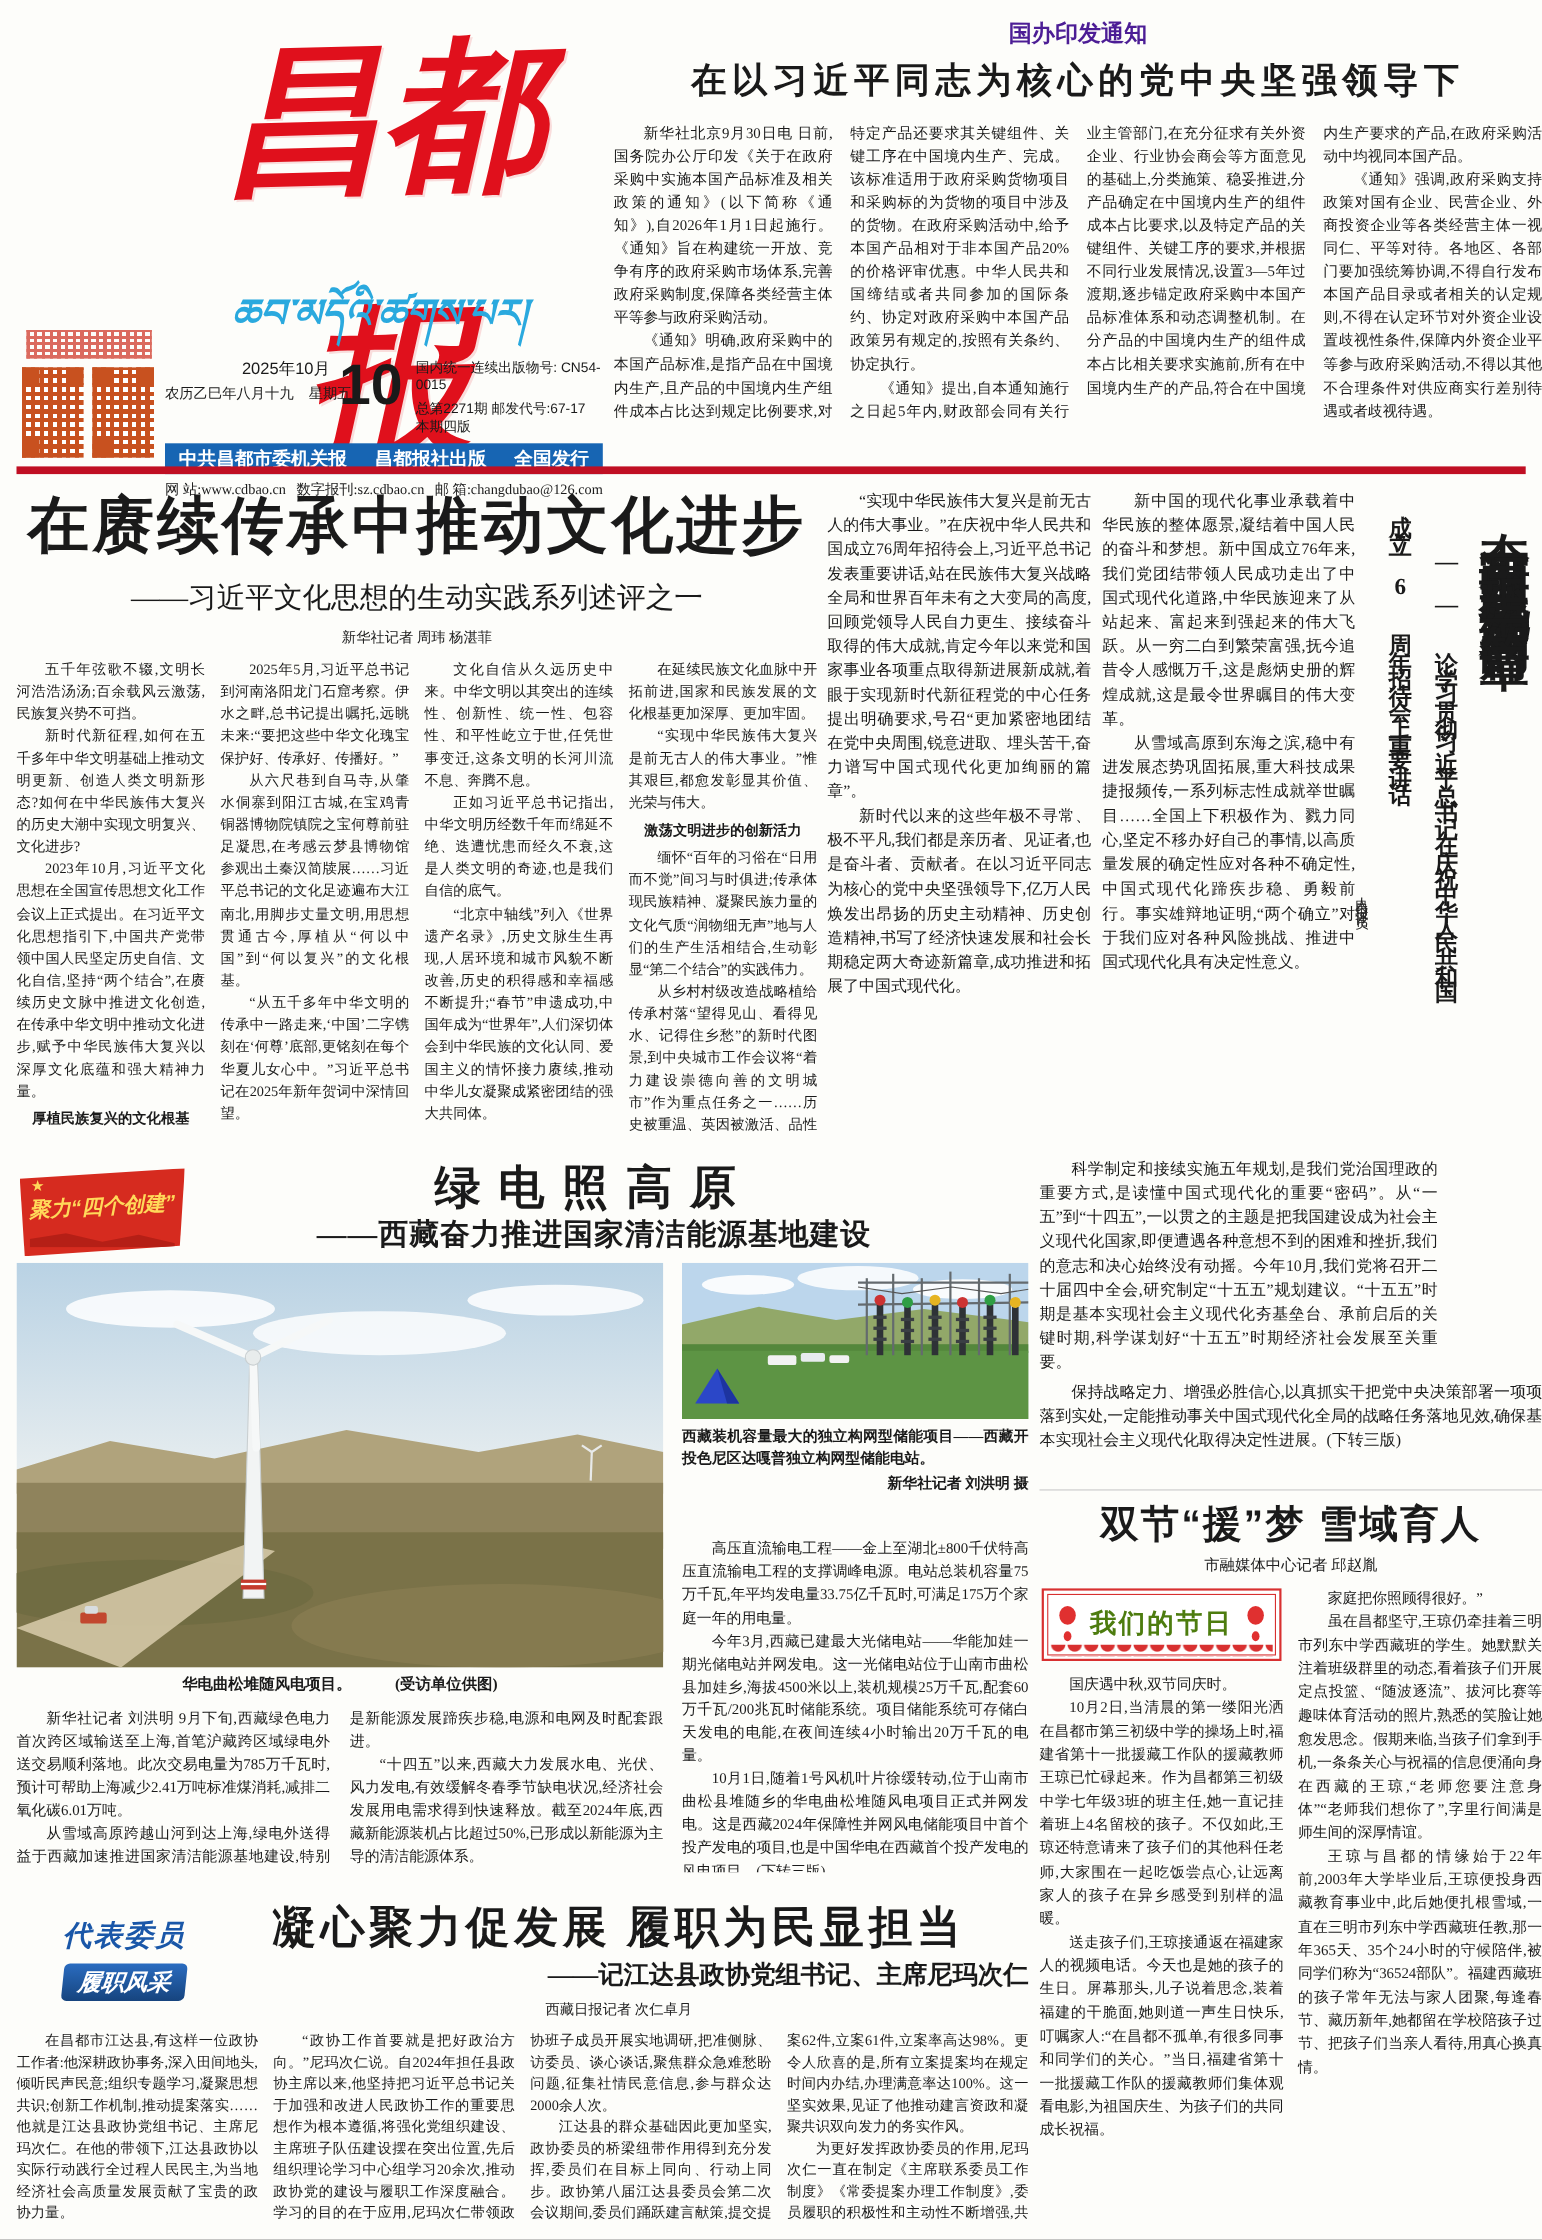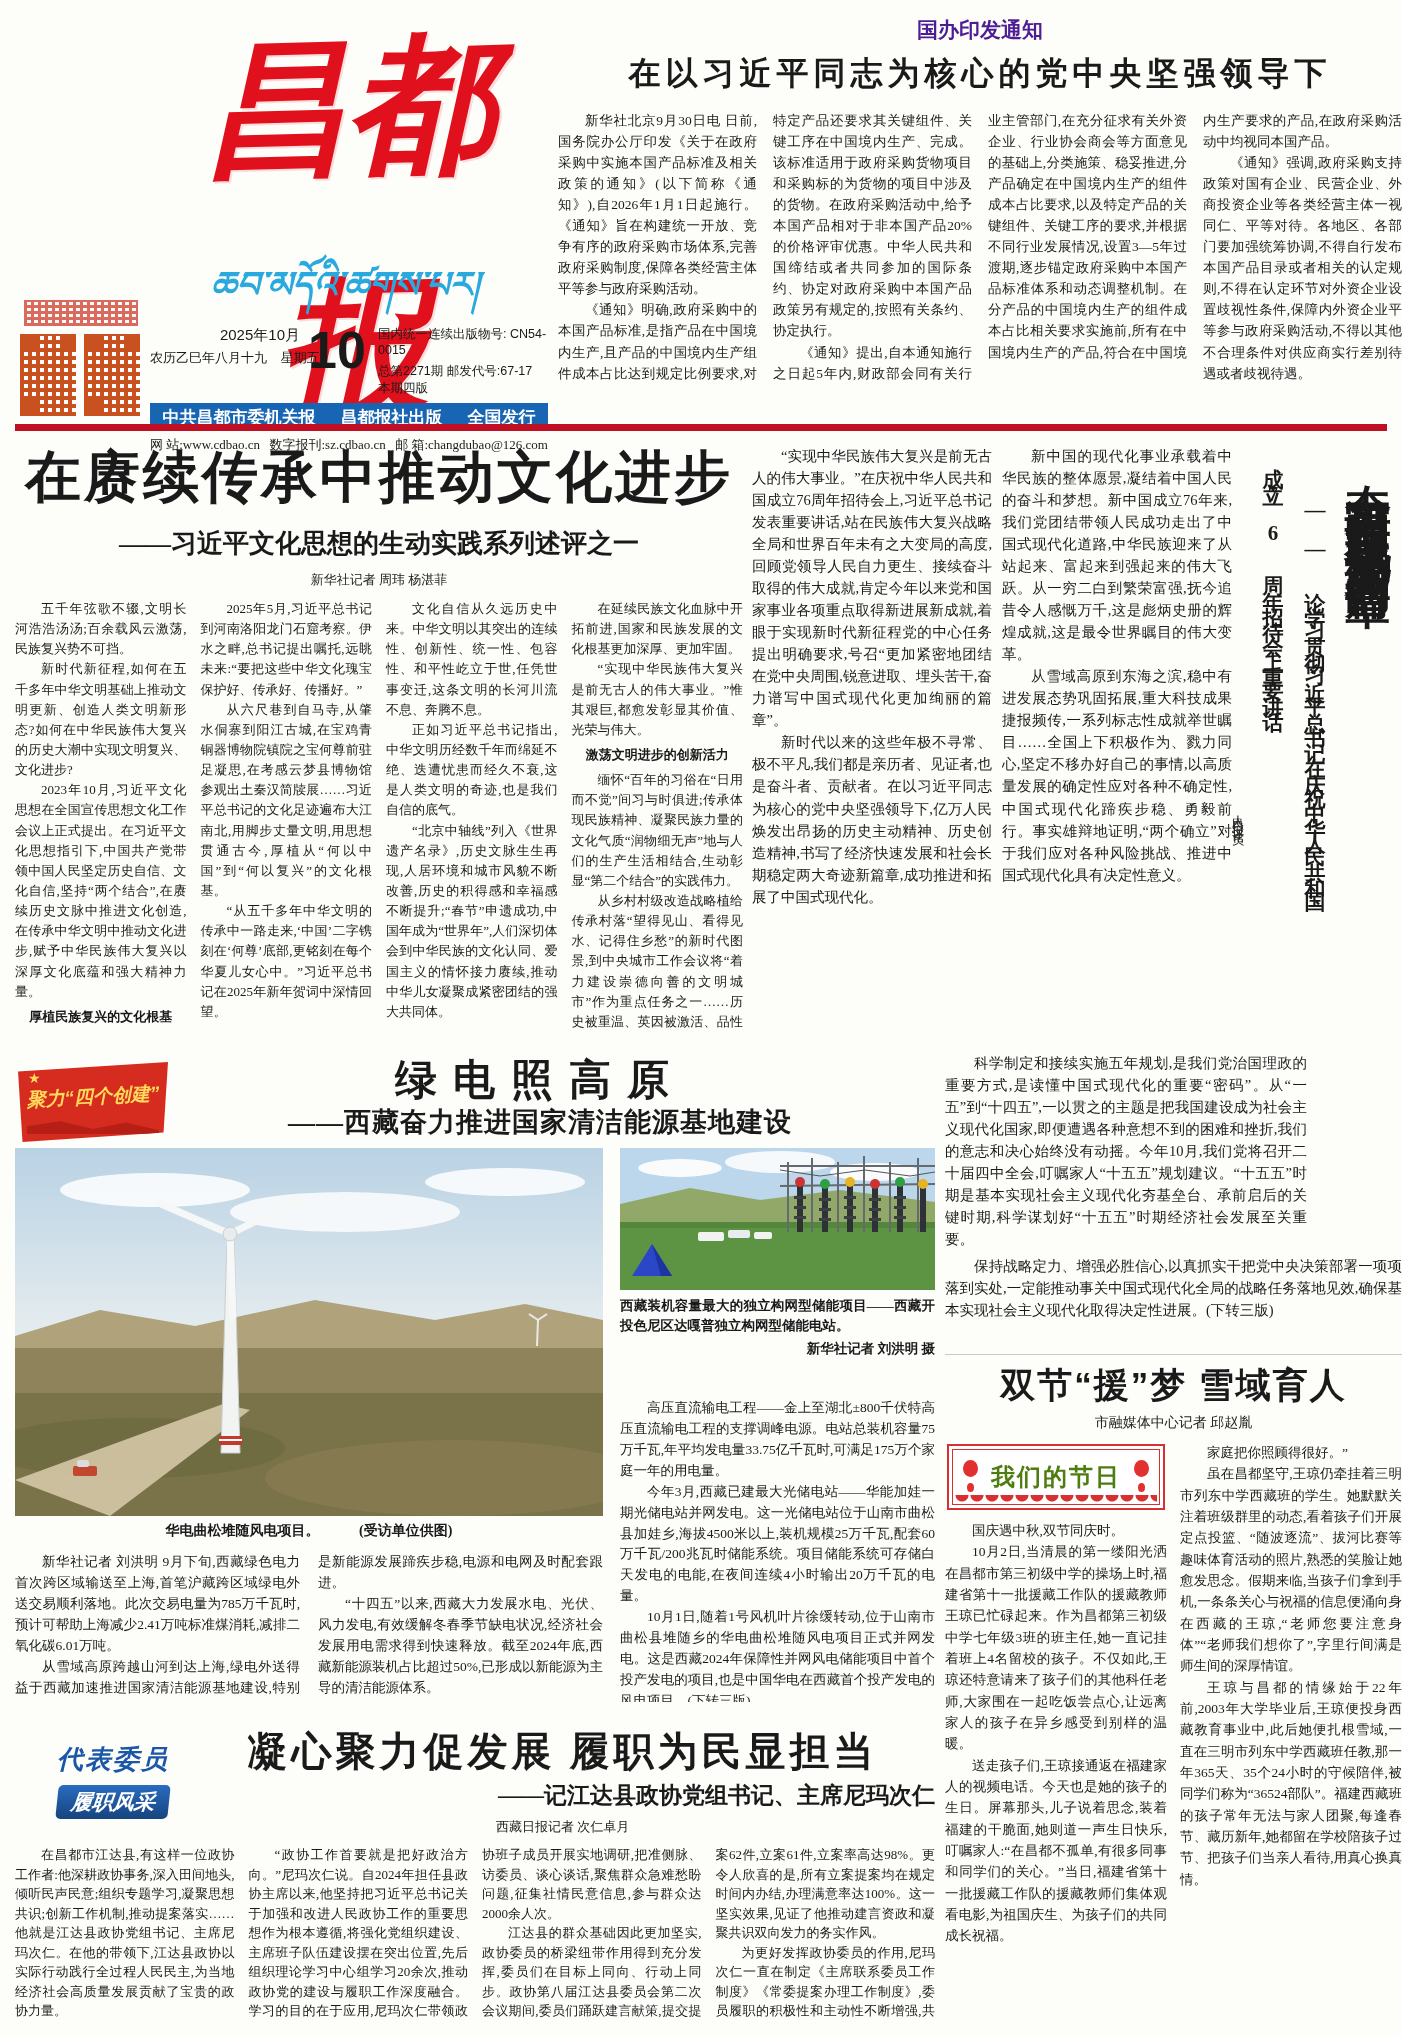--- a/index.html
+++ b/index.html
@@ -56,21 +56,21 @@
   .cols p{margin:0;text-indent:2em;}
   .subhead{text-indent:0 !important;text-align:center;font-weight:bold;margin:5px 0 !important;
     font-family:"Liberation Sans",sans-serif;}
 
   .red-rule{position:absolute;left:15px;top:424px;width:1372px;height:7px;background:#c00f23;}
 
   
   .main-article{position:absolute;left:15px;top:440px;width:728px;}
   .main-headline{font-size:56px;font-weight:900;text-align:center;letter-spacing:3px;
     font-family:"Liberation Sans",sans-serif;}
-  .main-subtitle{font-size:26px;font-weight:bold;text-align:center;margin-top:10px;}
+  .main-subtitle{font-size:26px;font-weight:normal;text-align:center;margin-top:10px;}
   .main-byline{font-size:13px;text-align:center;margin-top:10px;color:#222;}
   .main-body{margin-top:10px;height:452px;overflow:hidden;column-count:4;column-gap:14px;
     font-size:13px;line-height:1.55;text-align:justify;}
 
   
   .commentary-text{font-size:14.5px;line-height:1.52;text-align:justify;overflow:hidden;}
   .comm-col-a{position:absolute;left:752px;top:445px;width:240px;height:600px;}
   .comm-col-b{position:absolute;left:1002px;top:445px;width:230px;height:600px;}
   .comm-wide{position:absolute;left:945px;top:1052px;width:362px;height:198px;}
   .comm-full{position:absolute;left:945px;top:1255px;width:457px;height:98px;}
@@ -237,21 +237,21 @@
       <p>新中国的现代化事业承载着中华民族的整体愿景,凝结着中国人民的奋斗和梦想。新中国成立76年来,我们党团结带领人民成功走出了中国式现代化道路,中华民族迎来了从站起来、富起来到强起来的伟大飞跃。从一穷二白到繁荣富强,抚今追昔令人感慨万千,这是彪炳史册的辉煌成就,这是最令世界瞩目的伟大变革。</p>
       <p>从雪域高原到东海之滨,稳中有进发展态势巩固拓展,重大科技成果捷报频传,一系列标志性成就举世瞩目……全国上下积极作为、戮力同心,坚定不移办好自己的事情,以高质量发展的确定性应对各种不确定性,中国式现代化蹄疾步稳、勇毅前行。事实雄辩地证明,“两个确立”对于我们应对各种风险挑战、推进中国式现代化具有决定性意义。</p>
     </div>
   <div class="vh-title" data-name="commentary-vertical-headline">奋力谱写中国式现代化更加绚丽的篇章</div>
   <div class="vh-subtitle" data-name="commentary-vertical-subtitle">
       <p>——论学习贯彻习近平总书记在庆祝中华人民共和国</p>
       <p>成立76周年招待会上重要讲话</p>
     </div>
   <div class="vh-byline" data-name="commentary-byline">人民日报评论员</div>
   <div class="commentary-text comm-wide cols" data-name="commentary-lower-block">
-      <p>科学制定和接续实施五年规划,是我们党治国理政的重要方式,是读懂中国式现代化的重要“密码”。从“一五”到“十四五”,一以贯之的主题是把我国建设成为社会主义现代化国家,即便遭遇各种意想不到的困难和挫折,我们的意志和决心始终没有动摇。今年10月,我们党将召开二十届四中全会,叮嘱家人“十五五”规划建议。“十五五”时期是基本实现社会主义现代化夯基垒台、承前启后的关键时期,科学谋划好“十五五”时期经济社会发展至关重要。</p>
+      <p>科学制定和接续实施五年规划,是我们党治国理政的重要方式,是读懂中国式现代化的重要“密码”。从“一五”到“十四五”,一以贯之的主题是把我国建设成为社会主义现代化国家,即便遭遇各种意想不到的困难和挫折,我们的意志和决心始终没有动摇。今年10月,我们党将召开二十届四中全会,研究制定“十五五”规划建议。“十五五”时期是基本实现社会主义现代化夯基垒台、承前启后的关键时期,科学谋划好“十五五”时期经济社会发展至关重要。</p>
     </div>
   <div class="commentary-text comm-full cols" data-name="commentary-tail-block">
       <p>保持战略定力、增强必胜信心,以真抓实干把党中央决策部署一项项落到实处,一定能推动事关中国式现代化全局的战略任务落地见效,确保基本实现社会主义现代化取得决定性进展。(下转三版)</p>
     </div>
 
   <div class="flag-badge" data-name="campaign-flag-badge">
     <div class="flag-shape" data-name="red-flag-icon"></div>
     <div class="flag-star" data-name="star-icon">★</div>
     <div class="flag-text" data-name="campaign-badge-label">聚力“四个创建”</div>
   </div>

